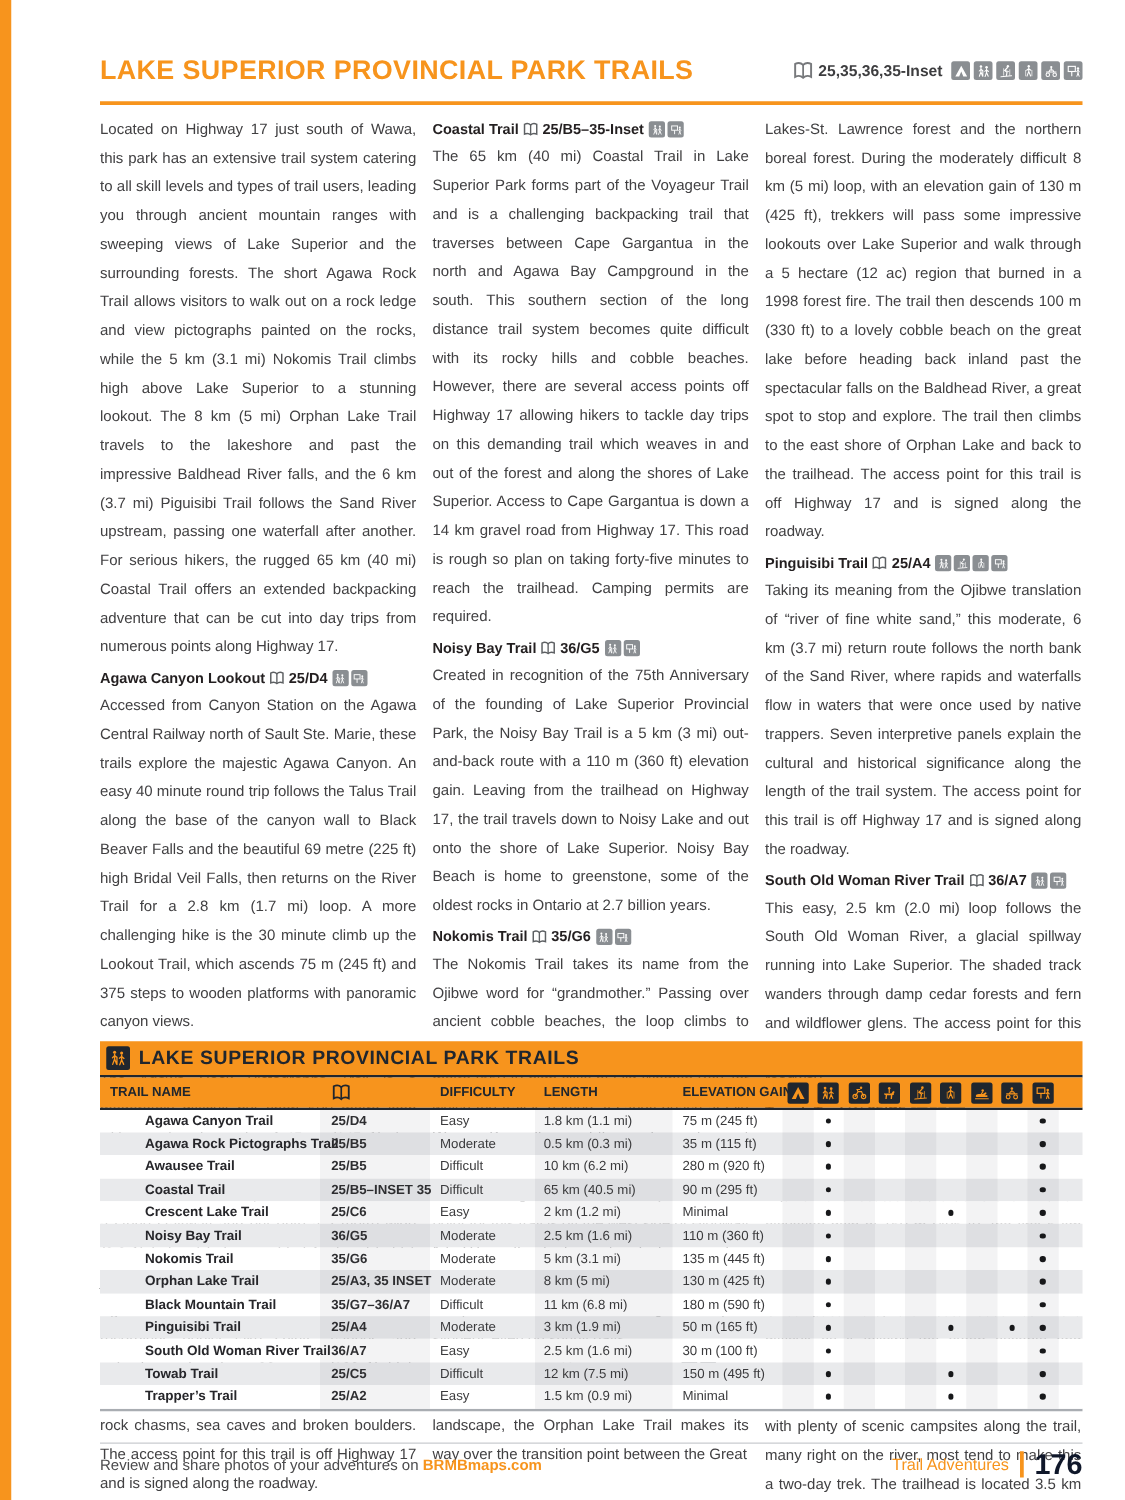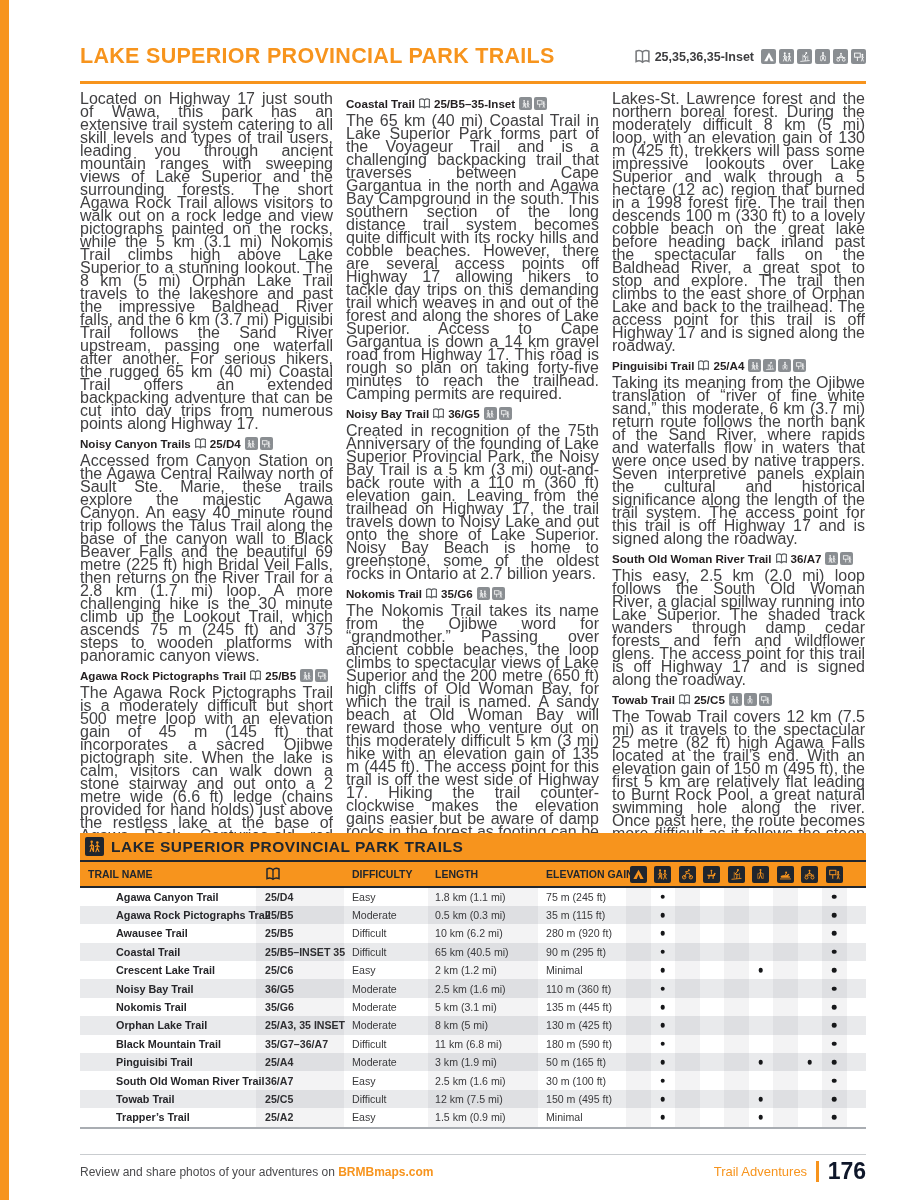--- a/index.html
+++ b/index.html
@@ -17,21 +17,21 @@
 
   
   .icon-box{display:inline-flex;align-items:center;justify-content:center;background:#8a8e92;color:#fff;border-radius:2px;flex:0 0 auto;}
   .icon-box.hdr{width:15px;height:15px;}
   .icon-box.sec{width:13px;height:13px;}
   .icon-box svg{display:block;}
 
   
   .columns{position:absolute;left:80px;top:92px;width:786px;display:flex;gap:13px;}
   .col{width:253px;flex:0 0 253px;}
-  .col p{margin:0 0 7px 0;font-size:16px;line-height:13px;text-align:justify;color:#414042;}
+  .col p{margin:0 0 7px 0;font-size:12px;line-height:23px;text-align:justify;color:#414042;}
   .col h3{margin:5px 0 4px 0;font-size:11.6px;font-weight:700;color:#231f20;display:flex;align-items:center;gap:3px;flex-wrap:nowrap;white-space:nowrap;}
   .h-book{color:#5d6063;flex:0 0 auto;}
   .h-map{font-weight:700;color:#231f20;}
   .h-icons{display:inline-flex;gap:2px;margin-left:1px;}
 
   
   .tt{position:absolute;left:80px;top:833px;width:786px;}
   .tt-titlebar{height:27px;background:#f7941d;display:flex;align-items:center;gap:7px;padding-left:5px;box-sizing:border-box;}
   .tt-hiker-box{width:19px;height:19px;background:#20262e;color:#f7941d;display:flex;align-items:center;justify-content:center;border-radius:2px;}
   .tt-title{font-size:15.5px;font-weight:800;color:#20262e;letter-spacing:.5px;}
@@ -175,21 +175,21 @@
           </span>
         </span>
     </div>
   </header>
   <div class="title-rule"></div>
 
   <main class="columns" id="columns">
       <div class="col">
         <p>Located on Highway 17 just south of Wawa, this park has an extensive trail system catering to all skill levels and types of trail users, leading you through ancient mountain ranges with sweeping views of Lake Superior and the surrounding forests. The short Agawa Rock Trail allows visitors to walk out on a rock ledge and view pictographs painted on the rocks, while the 5 km (3.1 mi) Nokomis Trail climbs high above Lake Superior to a stunning lookout. The 8 km (5 mi) Orphan Lake Trail travels to the lakeshore and past the impressive Baldhead River falls, and the 6 km (3.7 mi) Piguisibi Trail follows the Sand River upstream, passing one waterfall after another. For serious hikers, the rugged 65 km (40 mi) Coastal Trail offers an extended backpacking adventure that can be cut into day trips from numerous points along Highway 17.</p>
         <h3>
-          <span>Noisy Canyon Trails</span>
+          <span>Agawa Canyon Lookout</span>
           <svg width="13" height="13" class="h-book">
             <use href="#s-book"></use>
           </svg>
           <span class="h-map">25/D4</span>
           <span class="h-icons">
             <span class="icon-box sec">
               <svg width="10" height="10">
                 <use href="#s-hikers"></use>
               </svg>
             </span>

